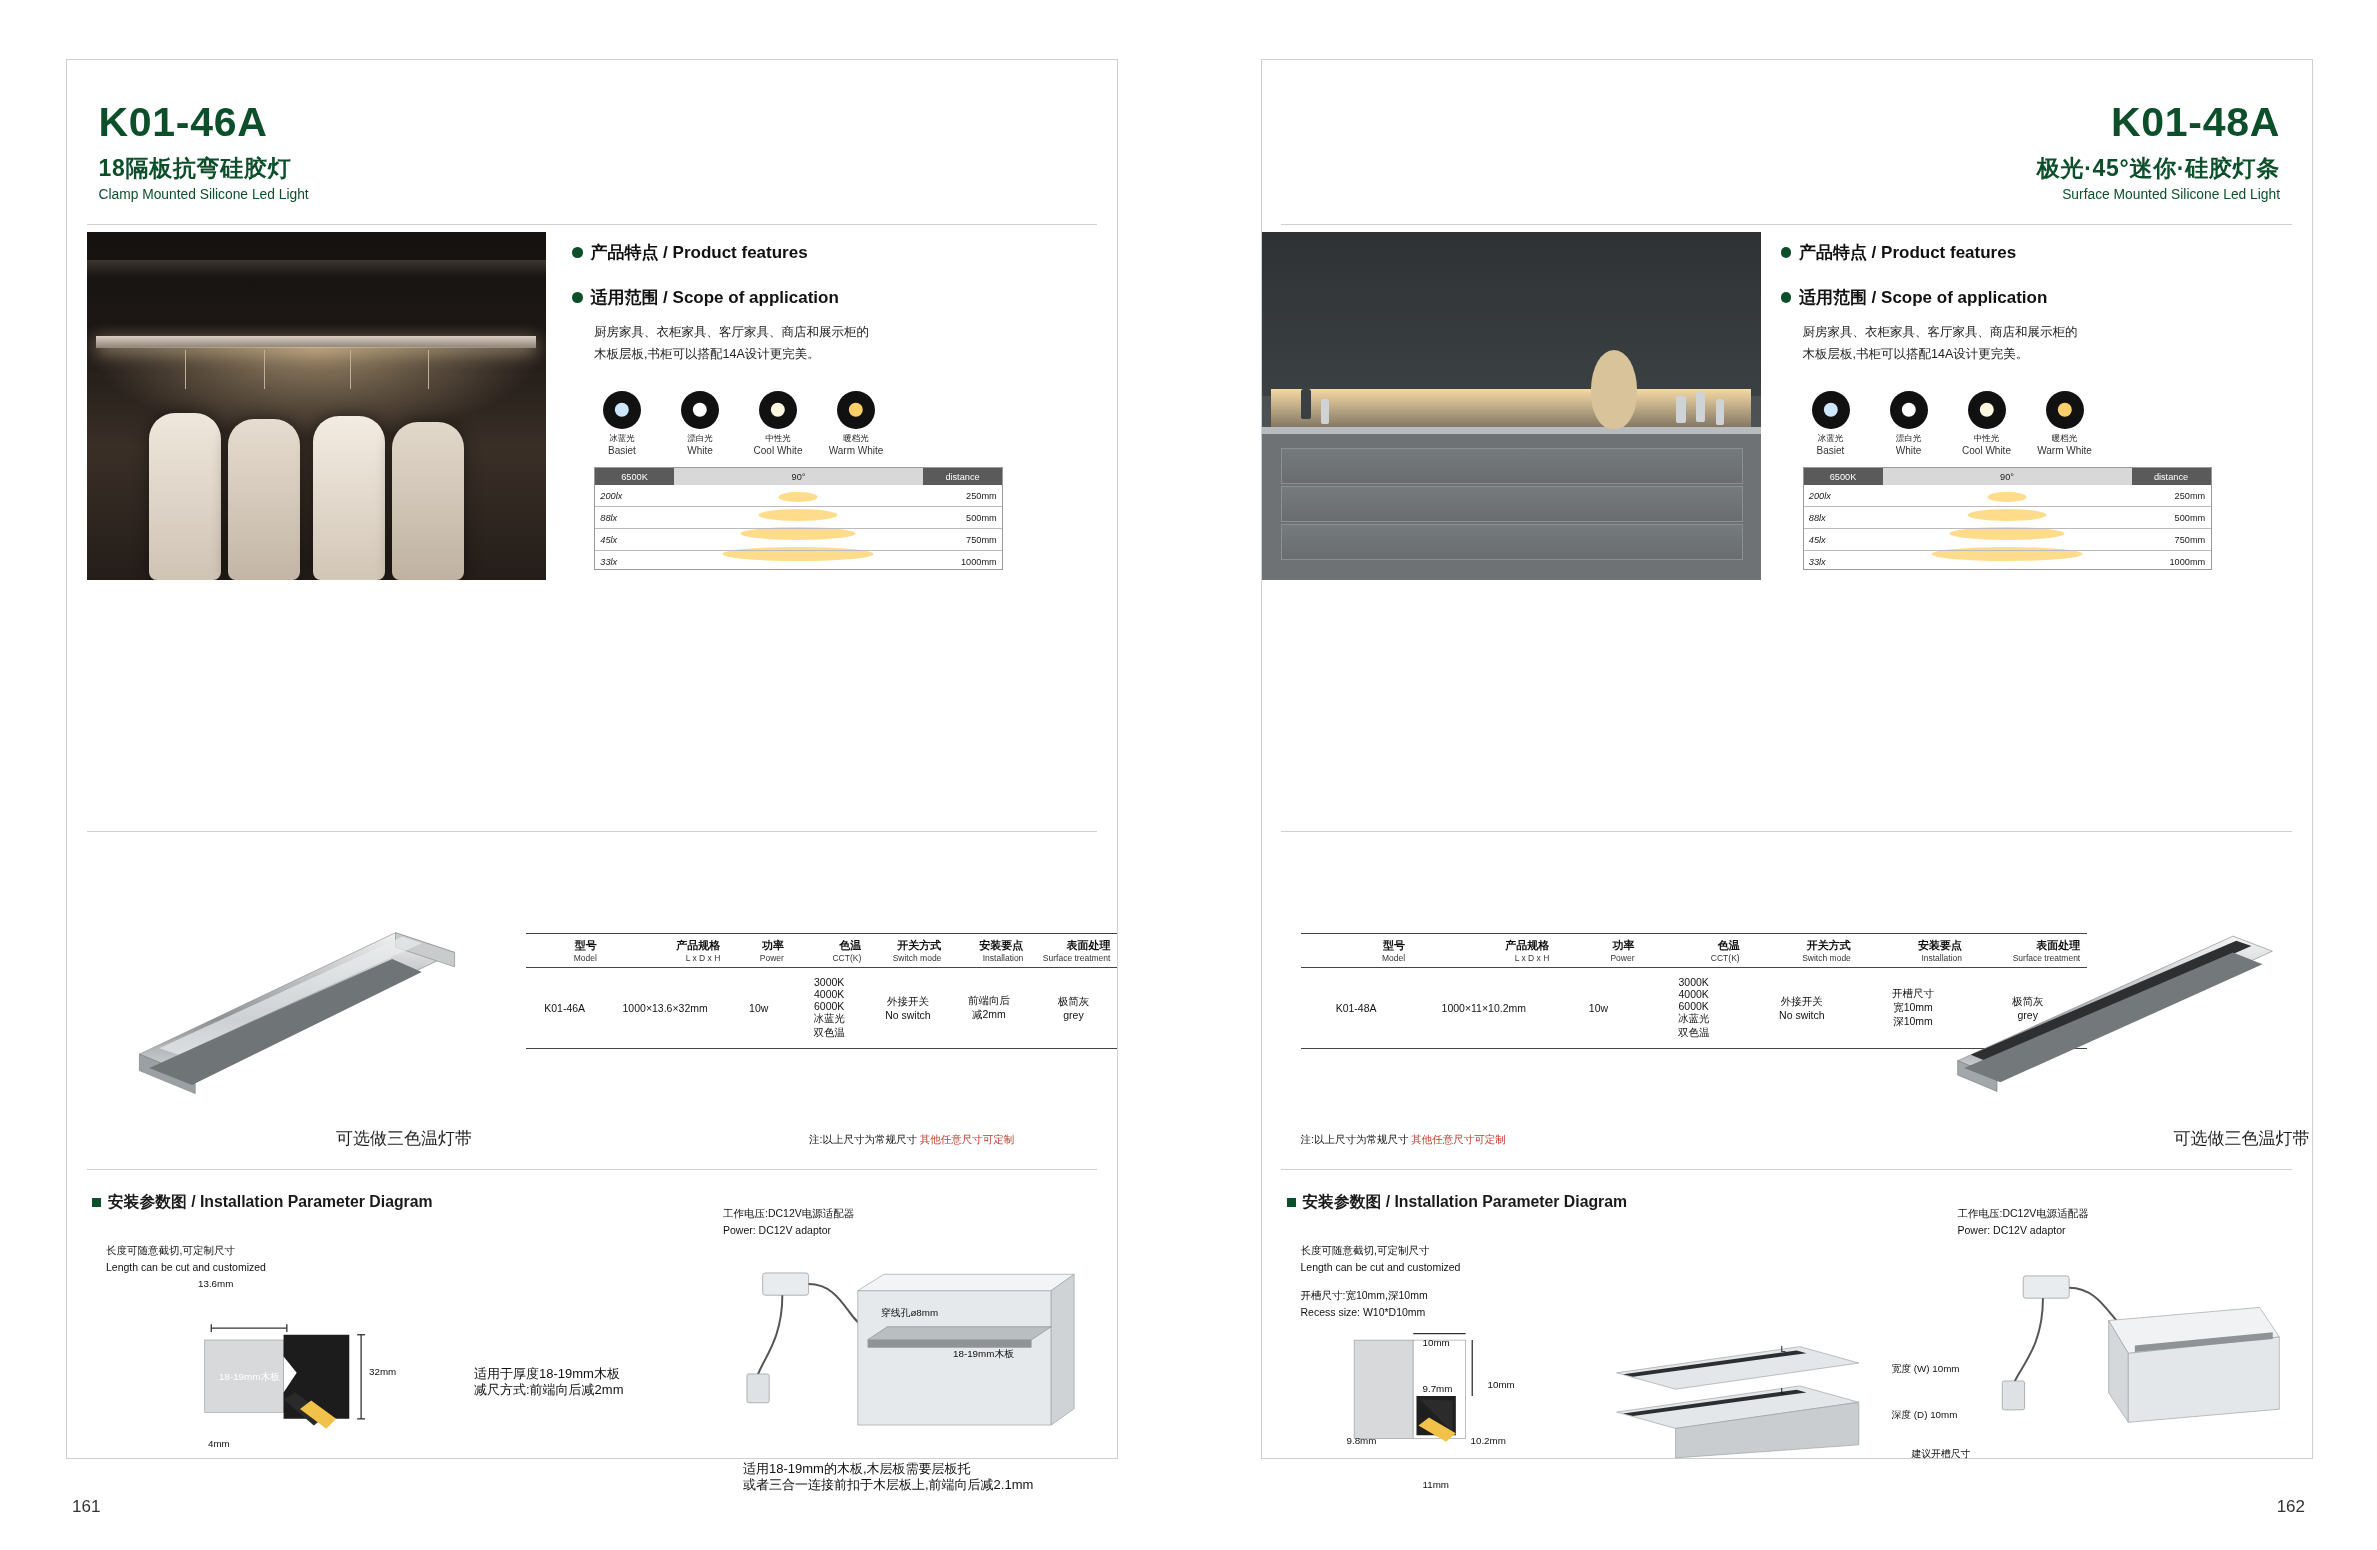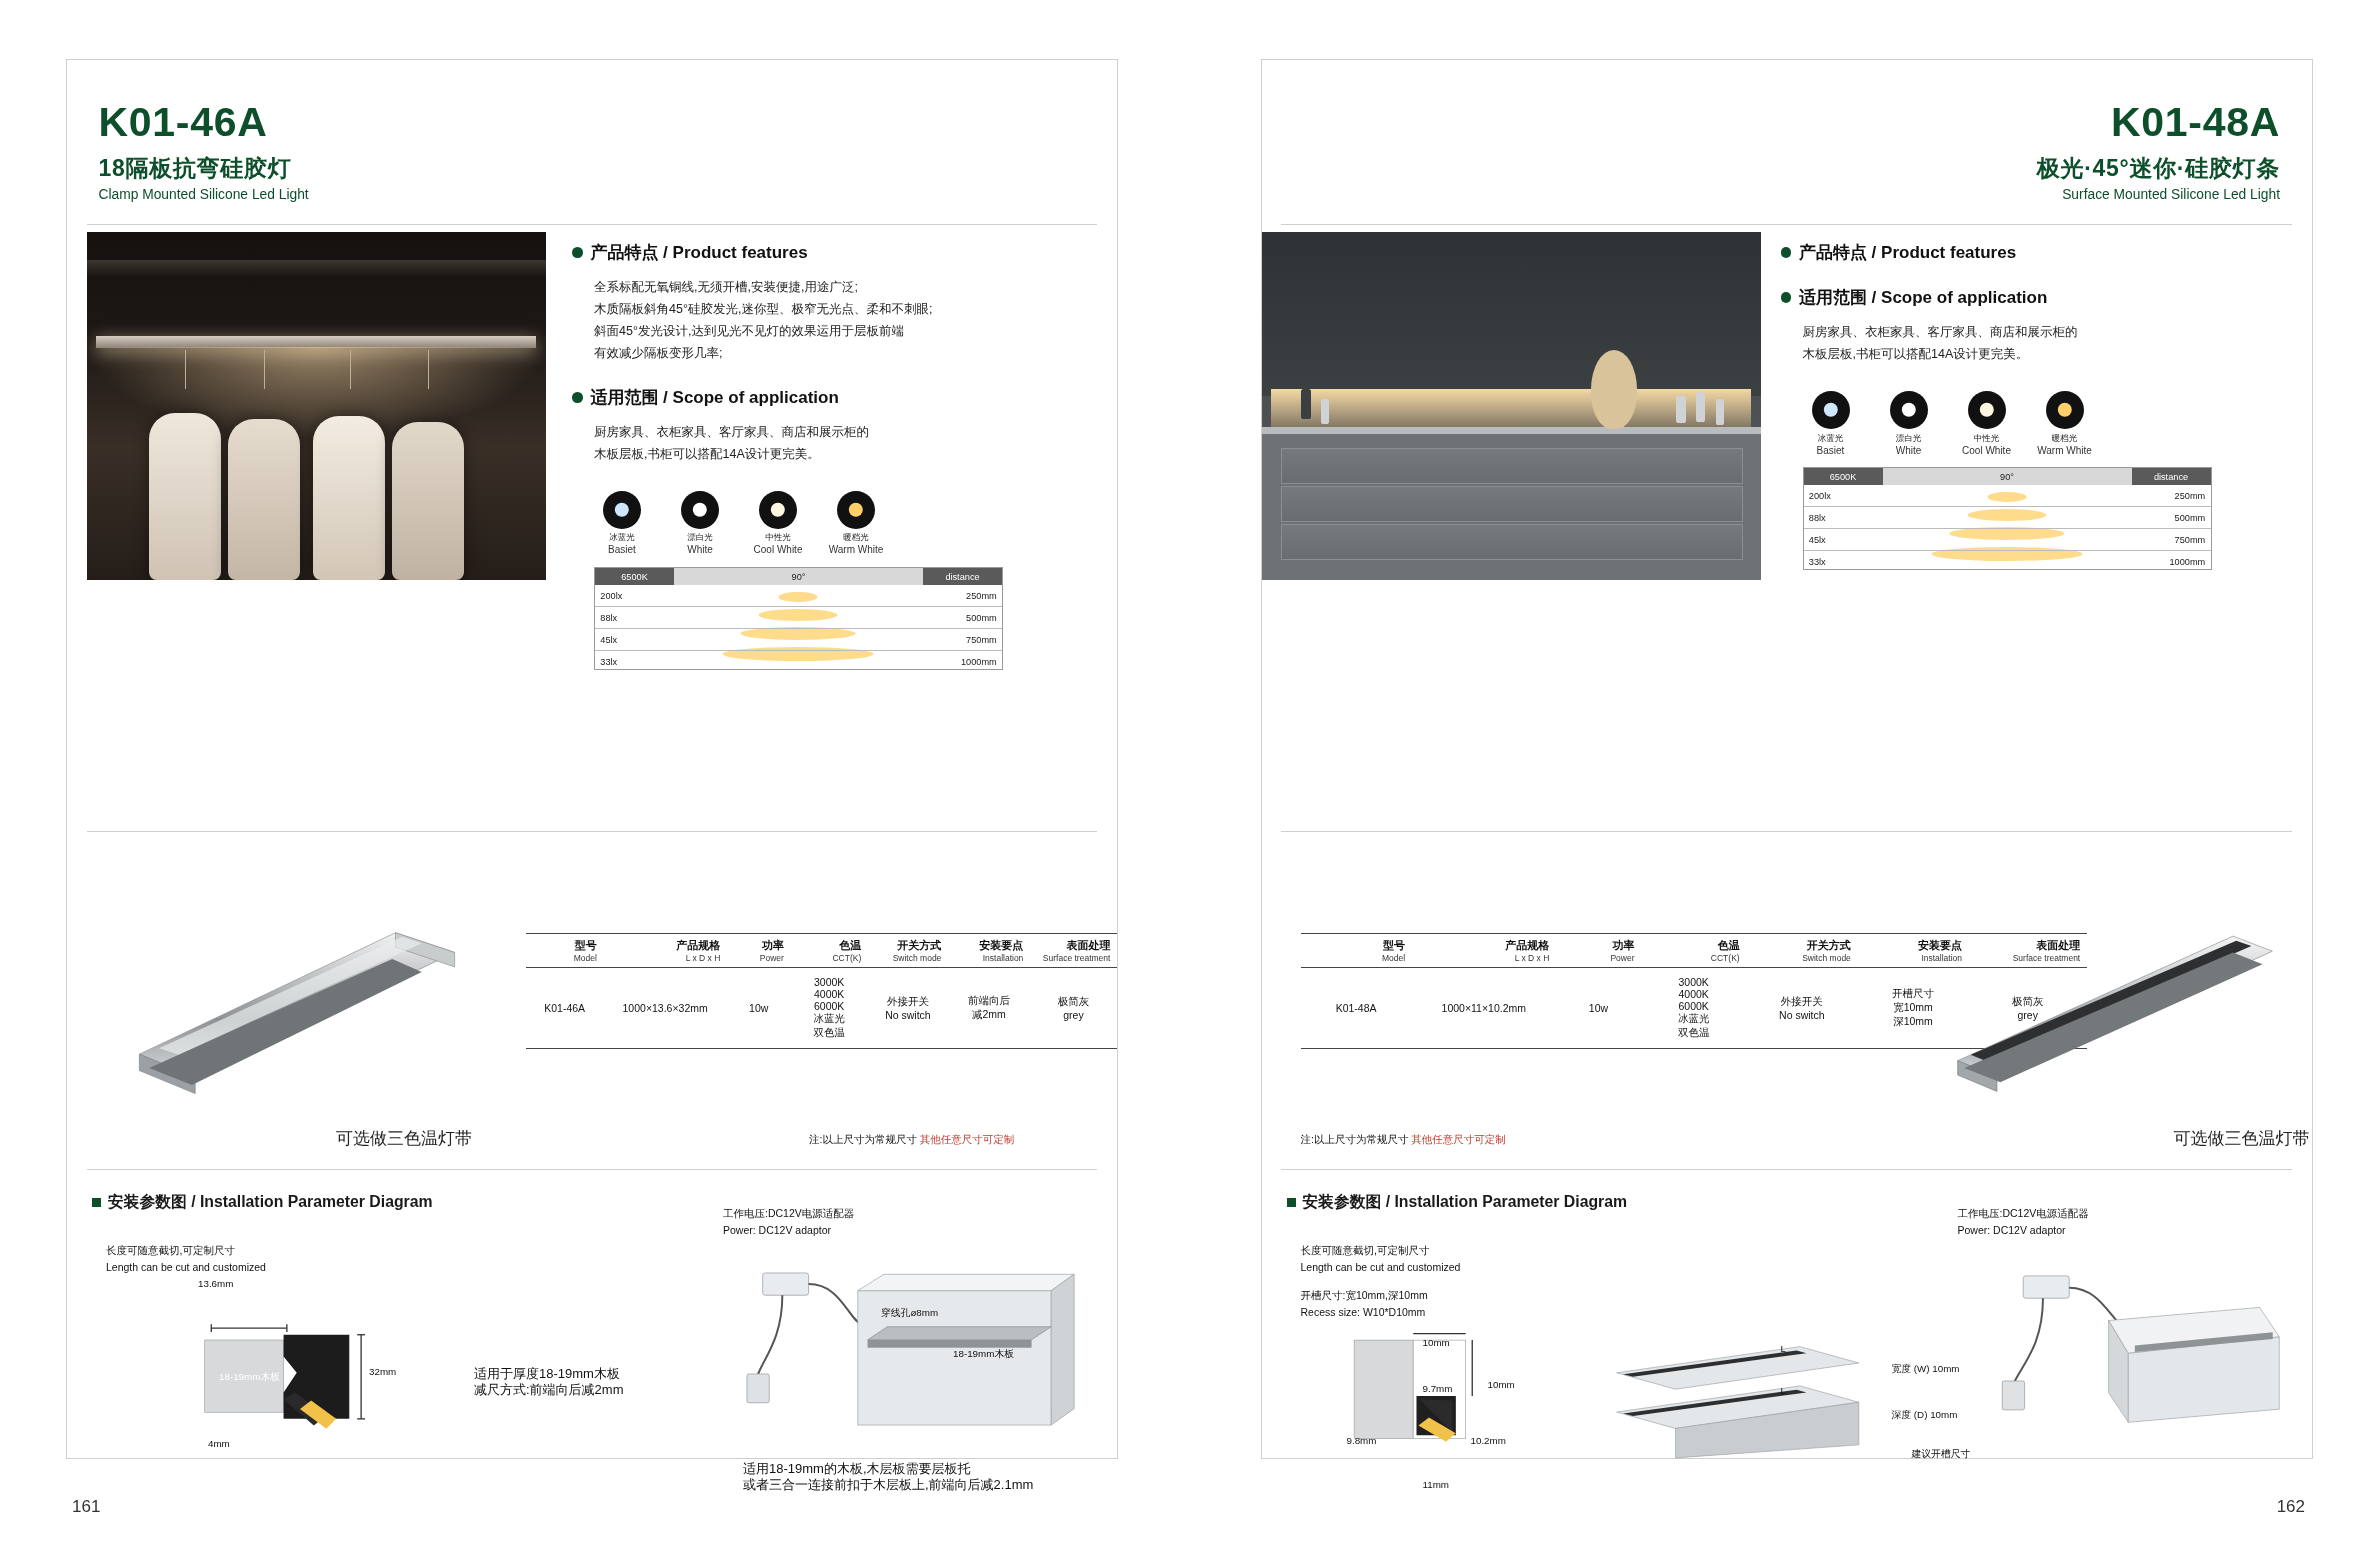--- a/index.html
+++ b/index.html
@@ -66,21 +66,21 @@
   
   .beam{margin-top:11.8px;margin-left:22px;width:407px;border:0.7px solid #999;}
   .beam-top{display:flex;height:17px;font-size:9.2px;}
   .beam-top .k{width:79px;background:#5a5a5a;color:#fff;display:flex;align-items:center;justify-content:center;}
   .beam-top .a{flex:1;background:#d8d8d8;color:#222;display:flex;align-items:center;justify-content:center;}
   .beam-top .d{width:79px;background:#5a5a5a;color:#fff;display:flex;align-items:center;justify-content:center;}
   .beam-body{position:relative;height:84px;background:#fff;}
   .beam-rows{position:absolute;inset:0;}
   .beam-row{display:flex;height:21px;border-top:0.7px solid #bbb;font-size:9.2px;}
   .beam-row:first-child{border-top:none;}
-  .beam-row .lx{width:79px;padding-left:5.3px;display:flex;align-items:center;}
+  .beam-row .lx{width:79px;padding-left:5.3px;display:flex;align-items:center;font-style:italic;}
   .beam-row .mid{flex:1;}
   .beam-row .mm{width:79px;display:flex;align-items:center;justify-content:flex-end;padding-right:5.3px;}
   .beam-cone{position:absolute;left:98px;top:2.6px;width:210px;height:79px;}
   .beam-cone i{position:absolute;left:50%;transform:translateX(-50%);border-radius:50%;background:rgba(255,214,120,.85);}
   
   .midrule{position:absolute;left:19.7px;right:19.7px;height:1.3px;background:#cfcfcf;}
   .prod-img{position:absolute;border:0;}
   .cap{position:absolute;font-size:17px;color:#222;}
   
   .spec{position:absolute;font-size:0;}
@@ -132,26 +132,20 @@
           <div class="shirt" style="left:141px;height:161px;background:linear-gradient(180deg,#e6dccf,#c3b6a6);"></div>
           <div class="shirt" style="left:226px;height:164px;background:linear-gradient(180deg,#f3ece2,#d2c6b6);"></div>
           <div class="shirt" style="left:305px;height:158px;background:linear-gradient(180deg,#e2d8ca,#bfb2a2);"></div>
         </div>
       </div>
 
       <div class="feat left">
         <div class="feat-title">
           <span class="dot"></span>
           <span>产品特点 / Product features</span>
-        </div>
-        <div class="feat-body">
-          <div>全系标配无氧铜线,无须开槽,安装便捷,用途广泛;</div>
-          <div>木质隔板斜角45°硅胶发光,迷你型、极窄无光点、柔和不刺眼;</div>
-          <div>斜面45°发光设计,达到见光不见灯的效果运用于层板前端</div>
-          <div>有效减少隔板变形几率;</div>
         </div>
 
         <div class="feat-title feat-block2">
           <span class="dot"></span>
           <span>适用范围 / Scope of application</span>
         </div>
         <div class="feat-body">
           <div>厨房家具、衣柜家具、客厅家具、商店和展示柜的</div>
           <div>木板层板,书柜可以搭配14A设计更完美。</div>
         </div>

